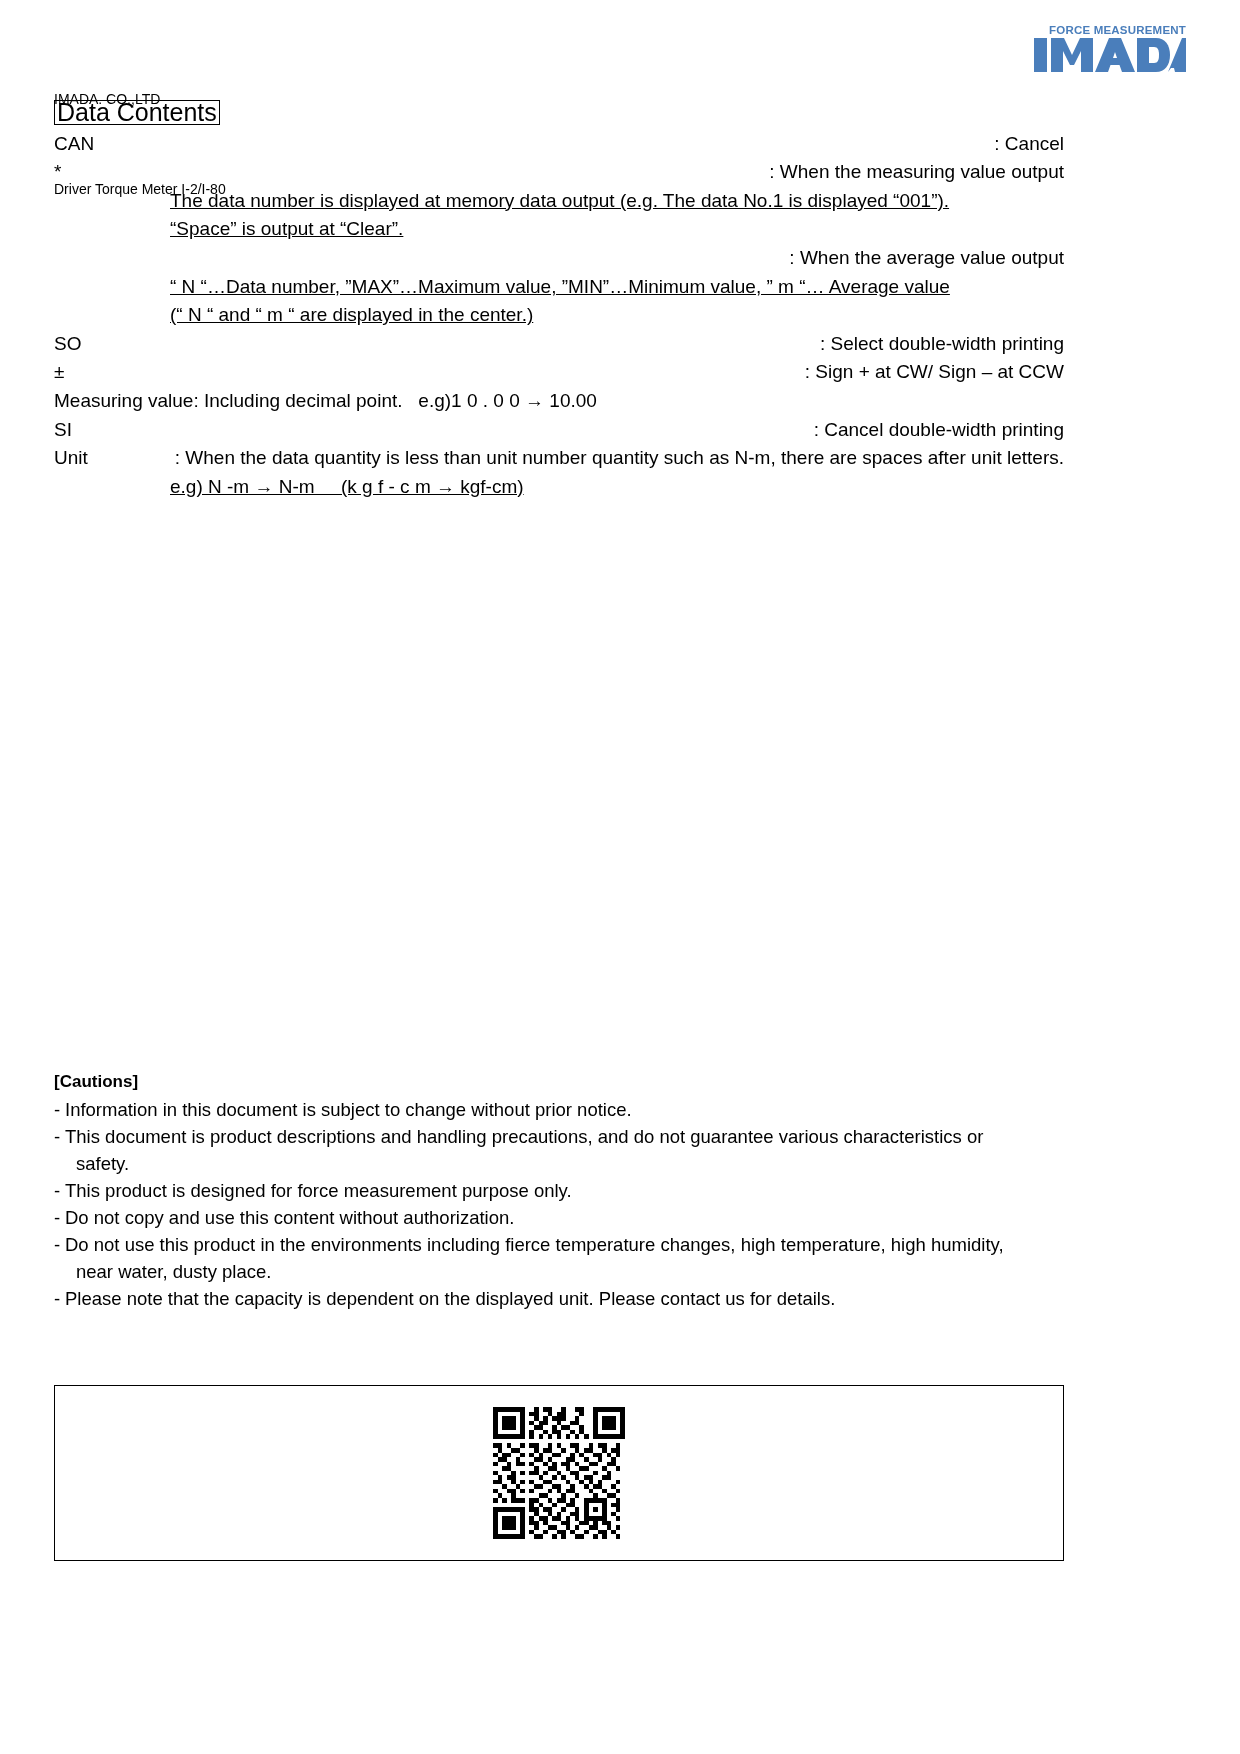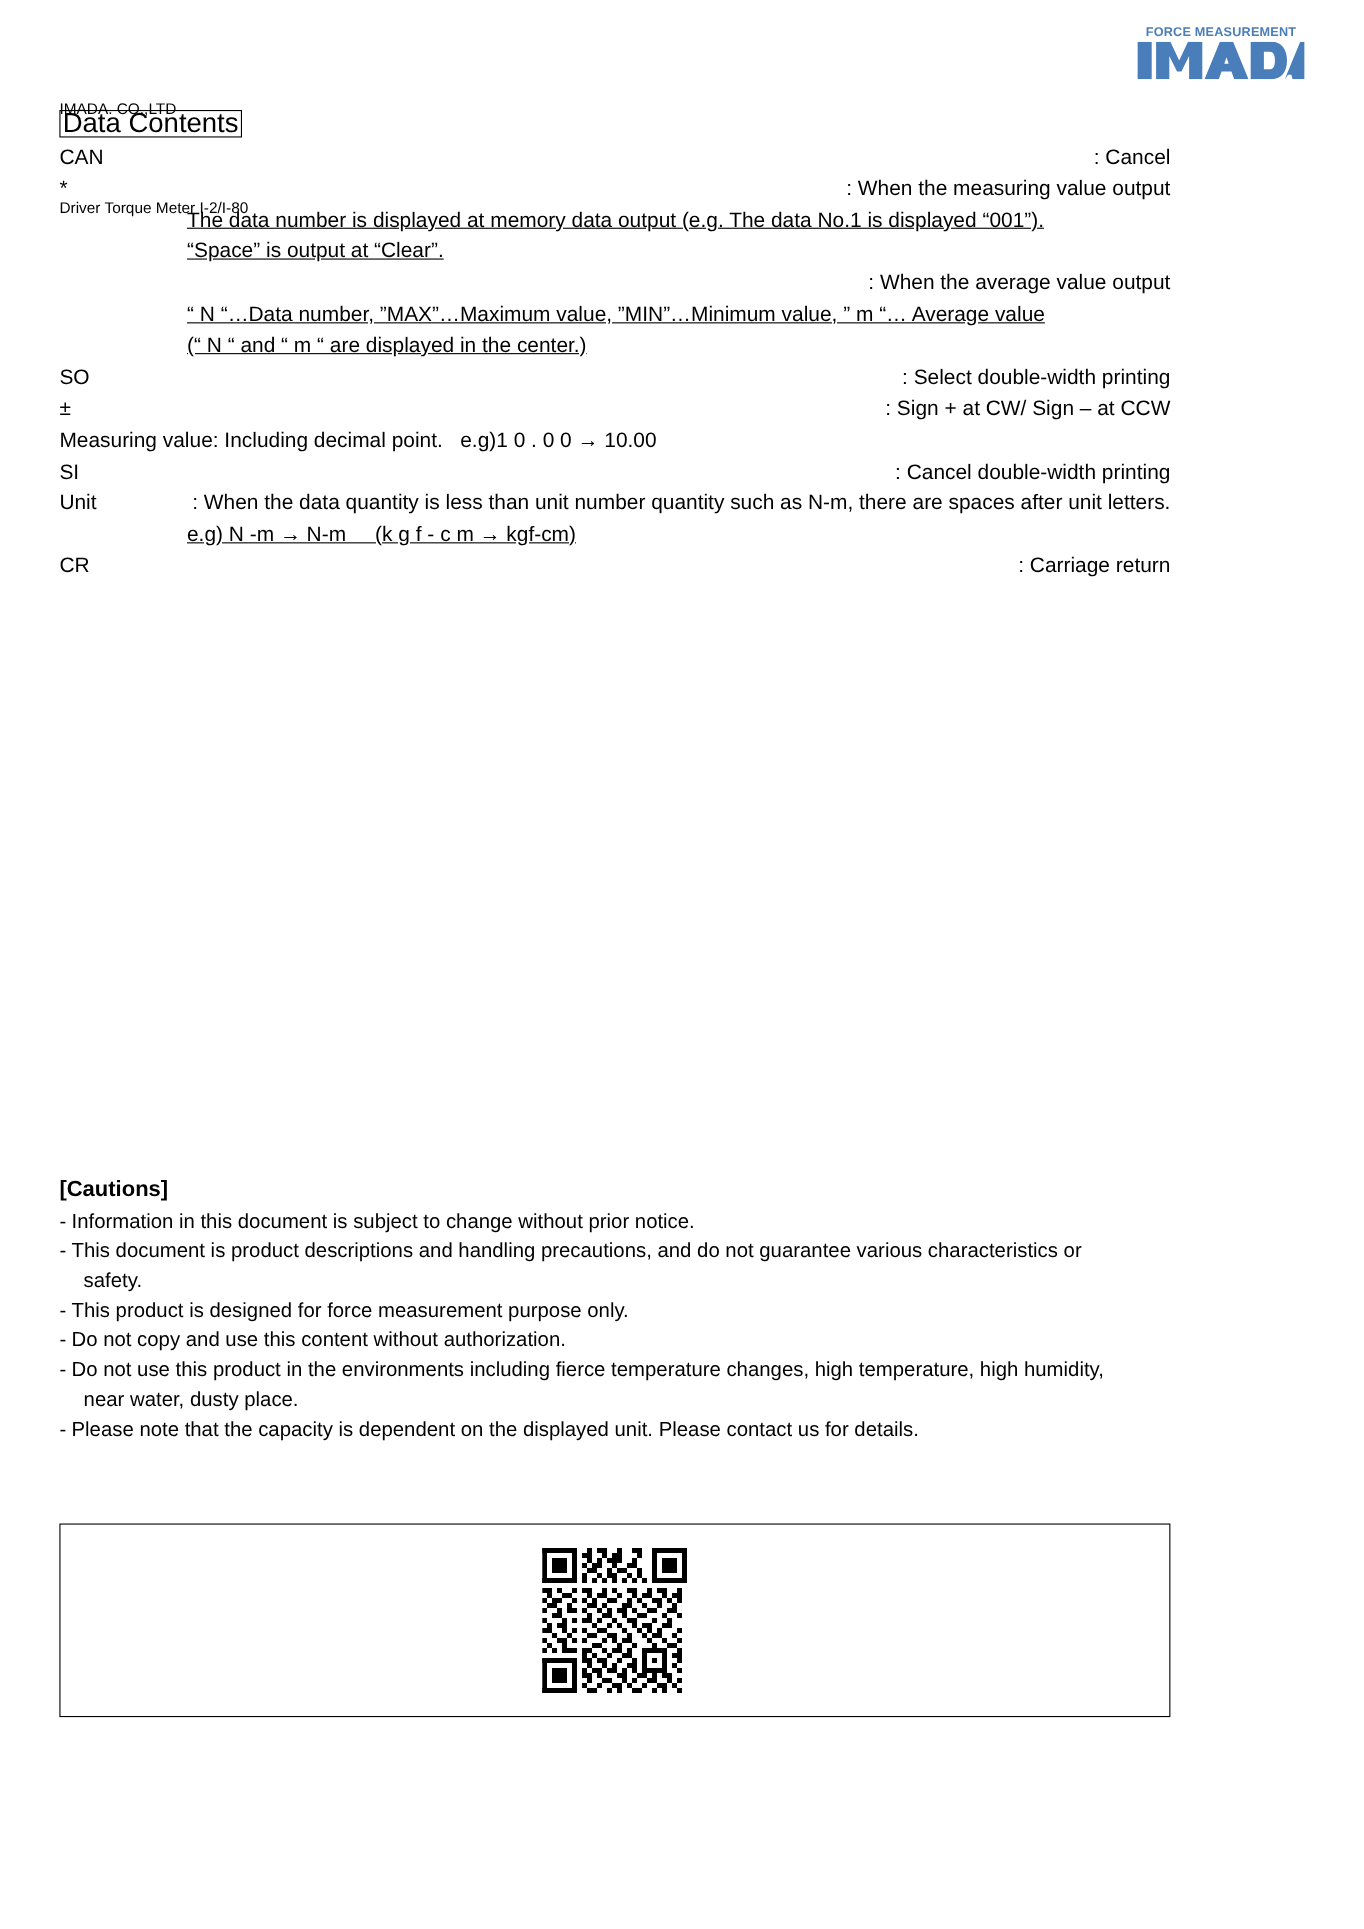--- a/index.html
+++ b/index.html
@@ -38,21 +38,21 @@
     white-space: pre;
   }
   .header-title .line {
     display: block;
   }
   .logo {
     position: absolute;
     top: 0px;
     right: 0px;
     width: 152px;
-    text-align: center;
+    text-align: right;
   }
   .logo-tagline {
     font-family: "Liberation Sans", sans-serif;
     font-size: 11.5px;
     font-weight: bold;
     letter-spacing: 0.2px;
     color: #4a7ebb;
     line-height: 13px;
     white-space: nowrap;
   }
@@ -106,21 +106,21 @@
   .cautions {
     position: absolute;
     left: 54px;
     top: 1068px;
     width: 1010px;
     font-size: 18.5px;
     line-height: 27px;
   }
   .cautions-title {
     font-weight: bold;
-    font-size: 20px;
+    font-size: 17px;
     margin-bottom: 1px;
   }
   .caution-item {
     display: flex;
     align-items: flex-start;
   }
   .caution-dash {
     flex: 0 0 11px;
   }
   .caution-text {
@@ -227,24 +227,20 @@
     </div>
 
     
     <div class="row">
       <span class="row-term">Unit</span>
       <span class="row-def">: When the data quantity is less than unit number quantity such as N-m, there are spaces after unit letters.</span>
     </div>
     <div class="indent-def-2">e.g) N -m → N-m     (k g f - c m → kgf-cm)</div>
 
     
-    <div class="row">
-      <span class="row-term">CR</span>
-      <span class="row-def">: Carriage return</span>
-    </div>
 
   </div>
 
   <div class="cautions">
     <div class="cautions-title">[Cautions]</div>
 
     <div class="caution-item">
       <span class="caution-dash">-</span>
       <span class="caution-text">Information in this document is subject to change without prior notice.</span>
     </div>

